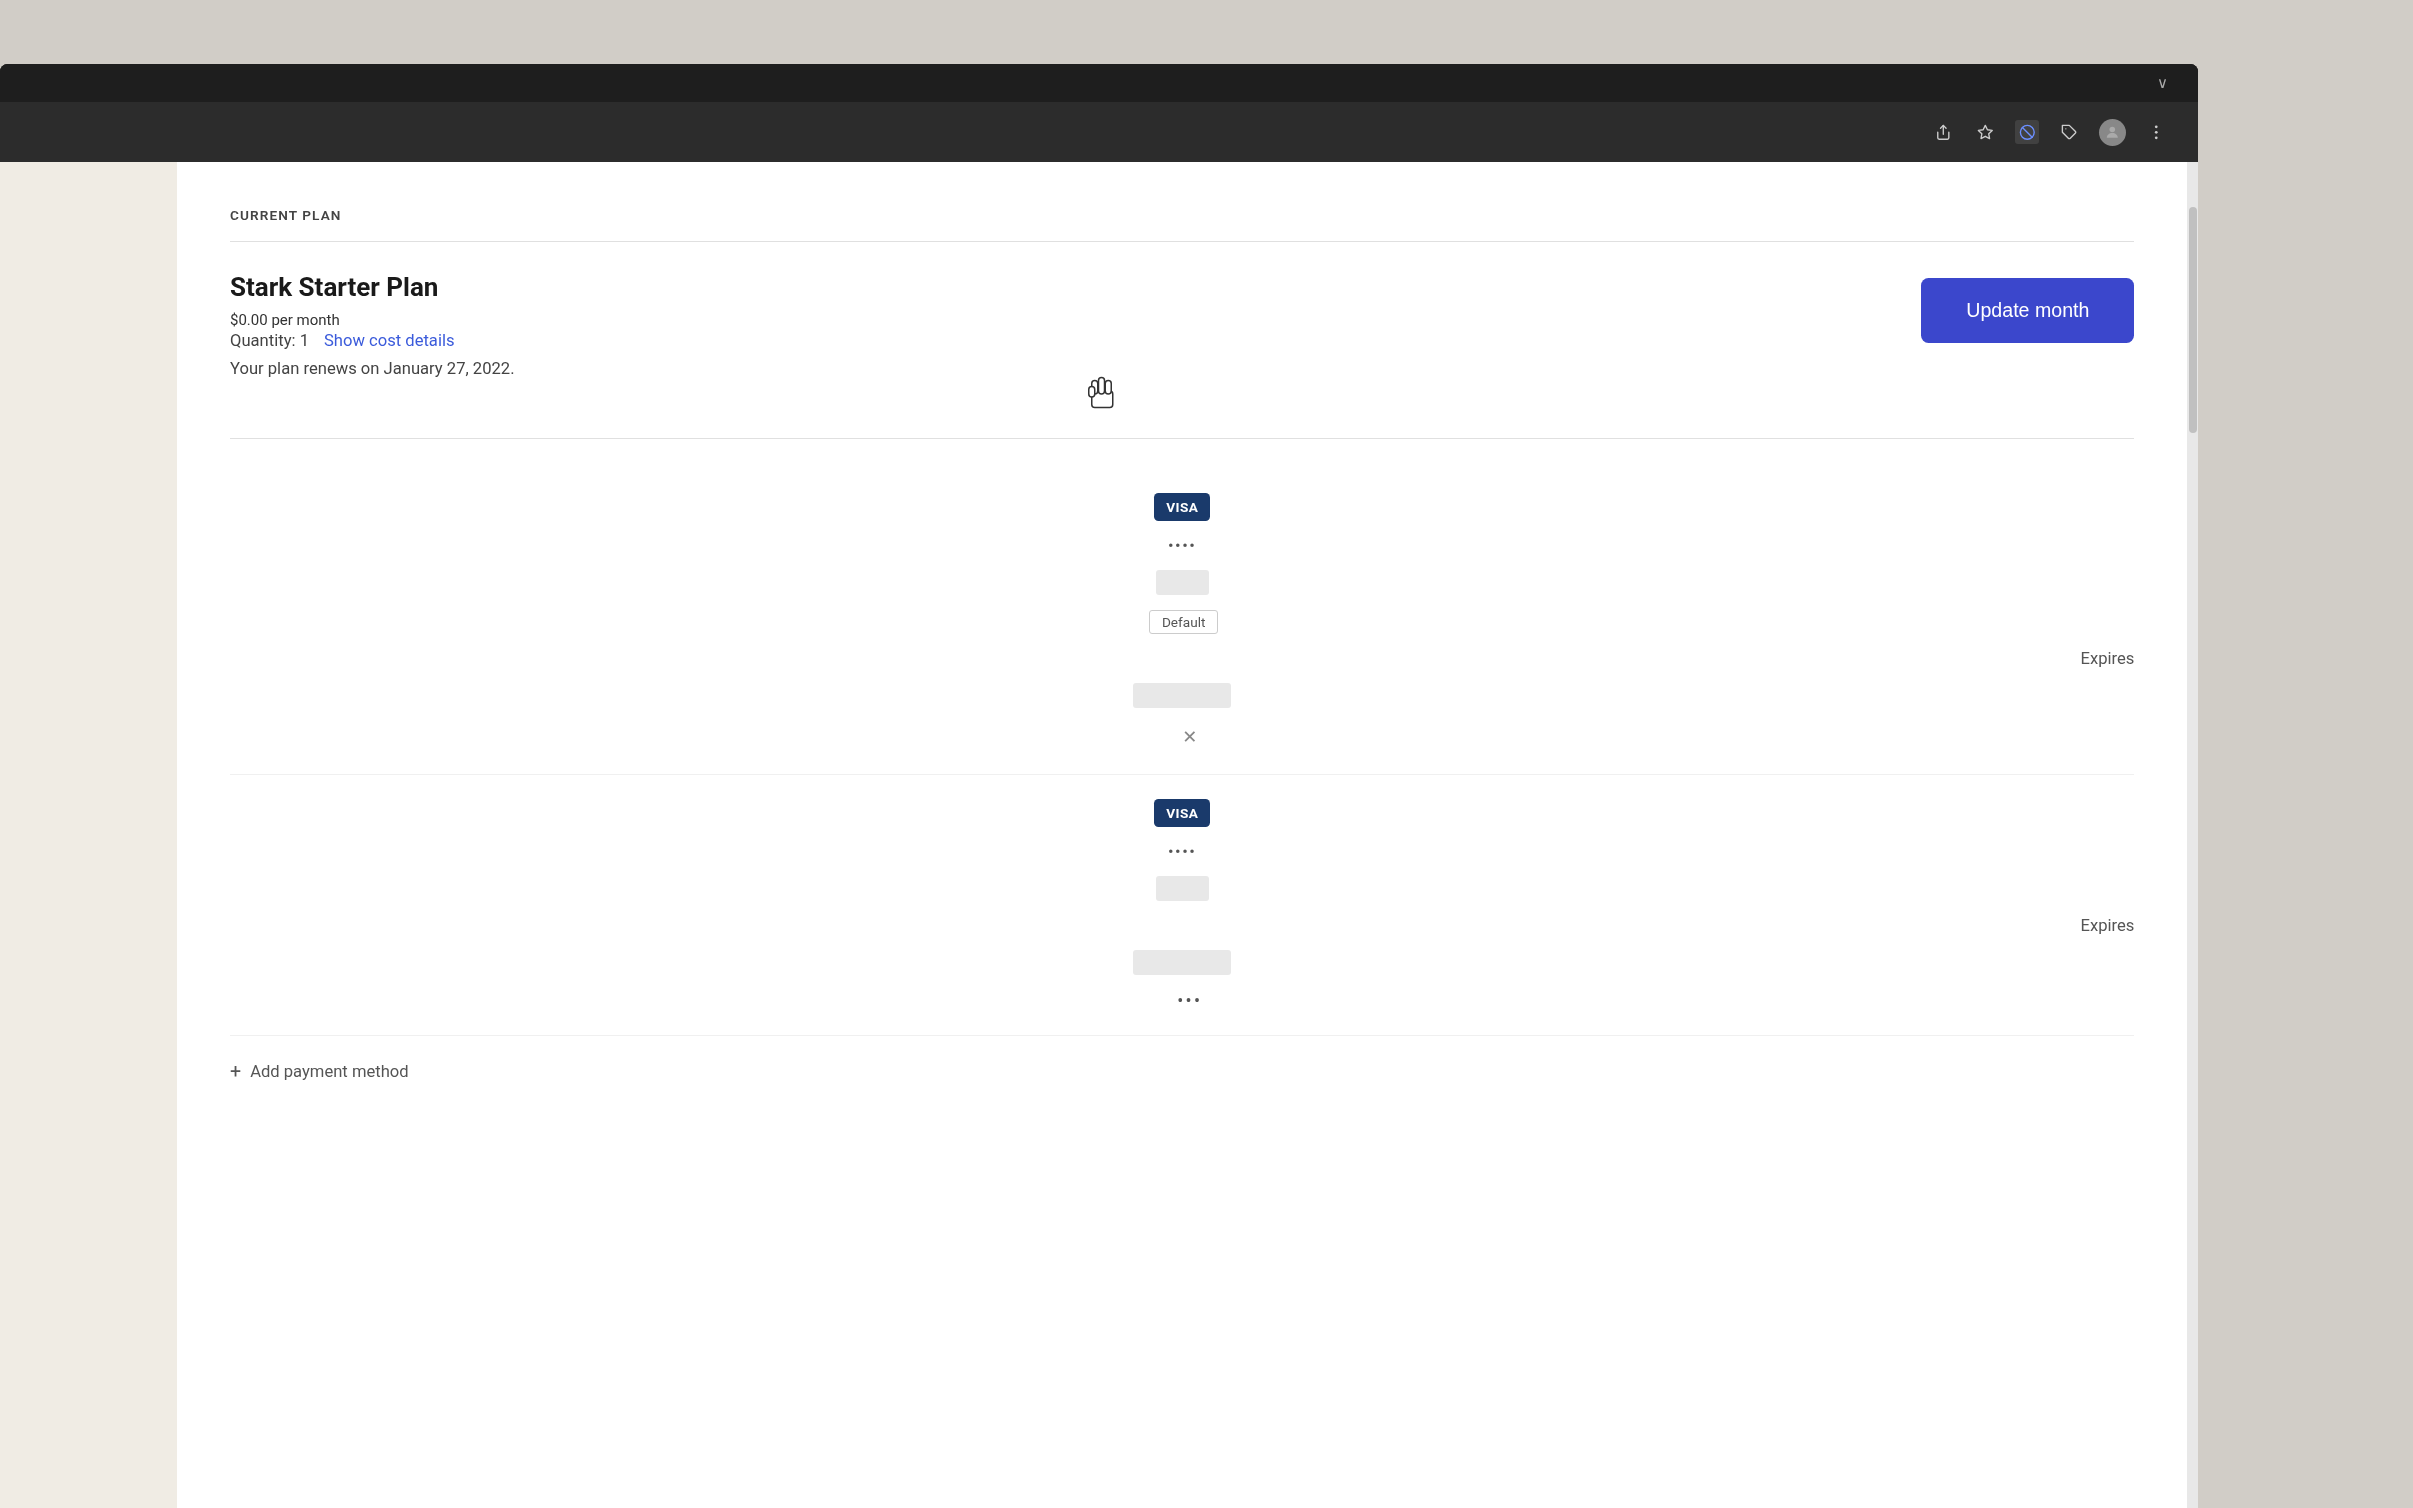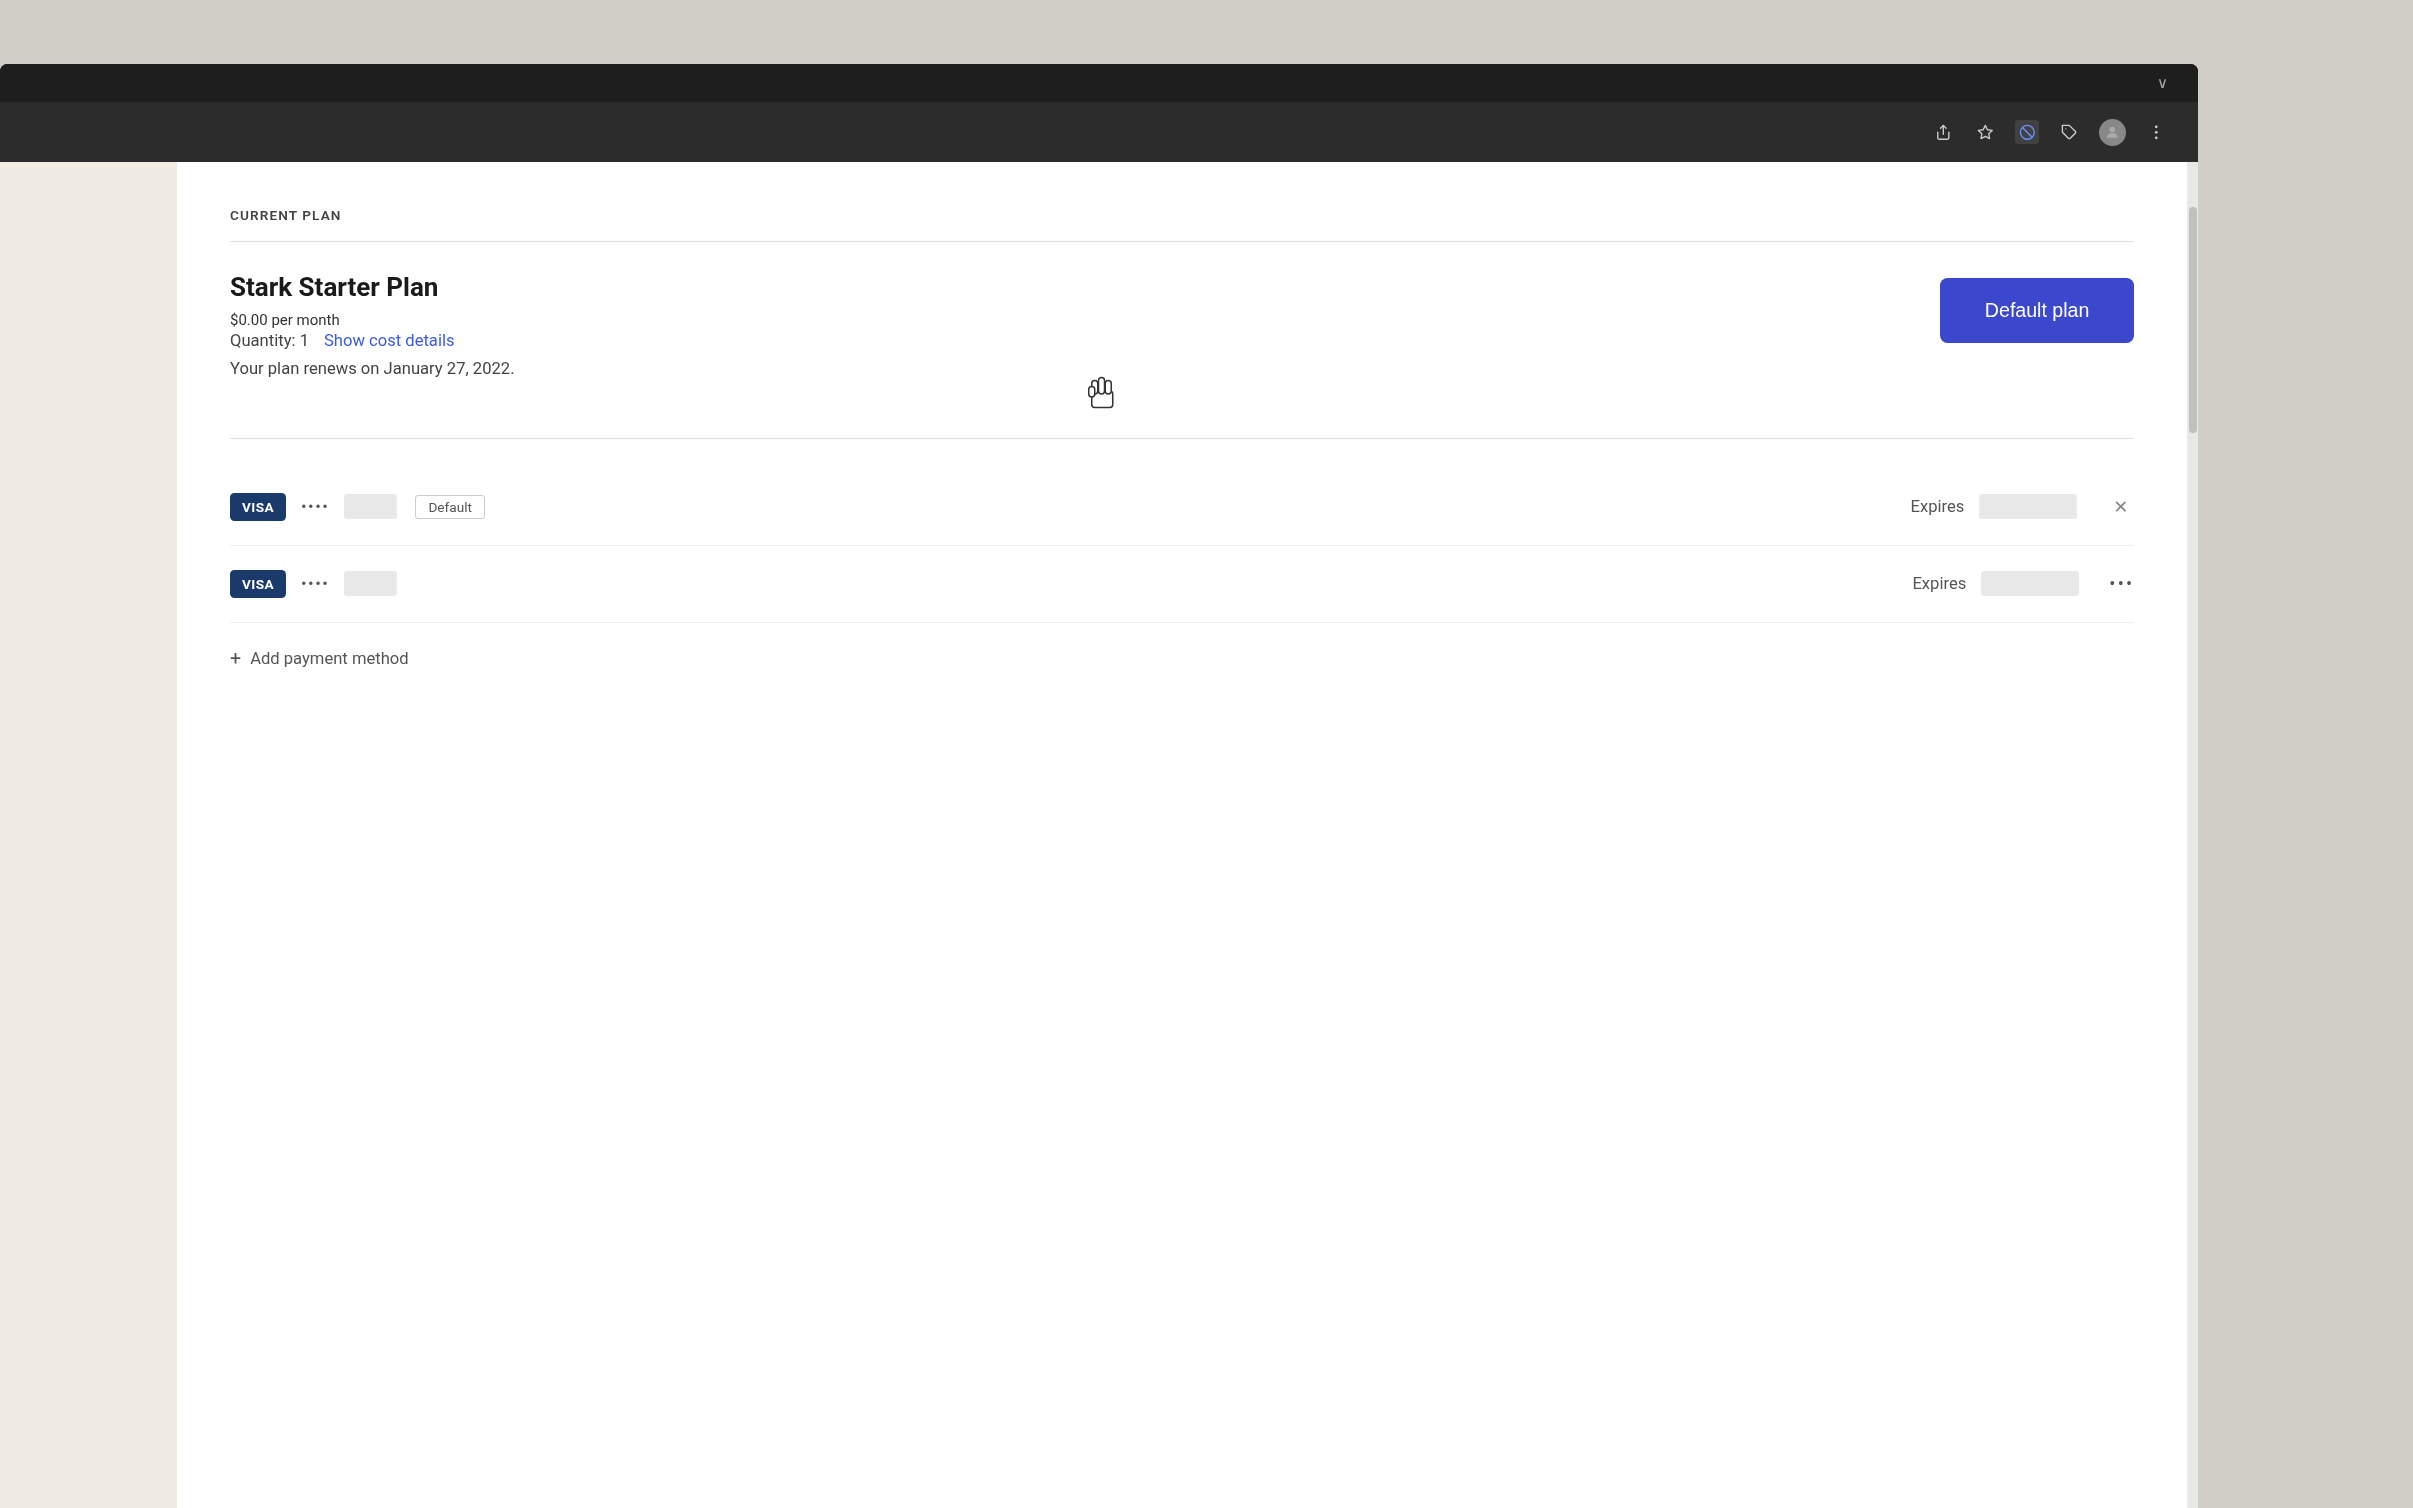--- a/index.html
+++ b/index.html
@@ -181,20 +181,21 @@
 
     
     .payment-section {}
 
     .payment-row {
       display: flex;
       align-items: center;
       gap: 15px;
       padding: 24px 0;
       border-bottom: 0.8px solid #f0f0f0;
+      flex-direction: column;
     }
 
     .visa-badge {
       background: #1a3a6b;
       color: #fff;
       font-size: 13.6px;
       font-weight: 700;
       padding: 6px 10.6px;
       border-radius: 4.5px;
       letter-spacing: 0.4px;
@@ -371,21 +372,21 @@
           <div class="plan-info">
             <div class="plan-name">Stark Starter Plan</div>
             <div class="plan-price">$0.00 per month</div>
             <div class="plan-quantity-row">
               <span class="plan-quantity">Quantity: 1</span>
               <a class="show-cost-link">Show cost details</a>
             </div>
             <div class="plan-renew">Your plan renews on January 27, 2022.</div>
           </div>
 
-          <button class="update-plan-btn">Default plan</button>
+          <button class="update-plan-btn">Update month</button>
         </div>
       </div>
 
       <div class="payment-section">
         <div class="section-divider"></div>
 
         <div class="payment-row">
           <div class="visa-badge">VISA</div>
           <span class="card-dots">••••</span>
           <span class="card-last-four">&nbsp;&nbsp;&nbsp;&nbsp;</span>

